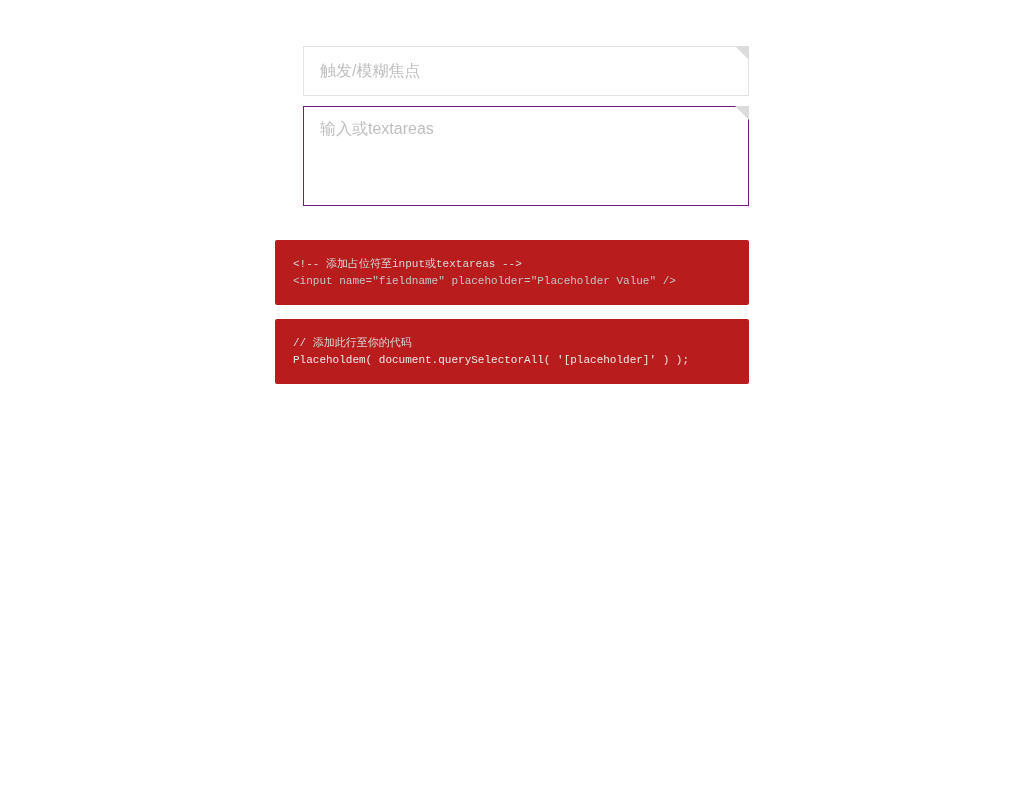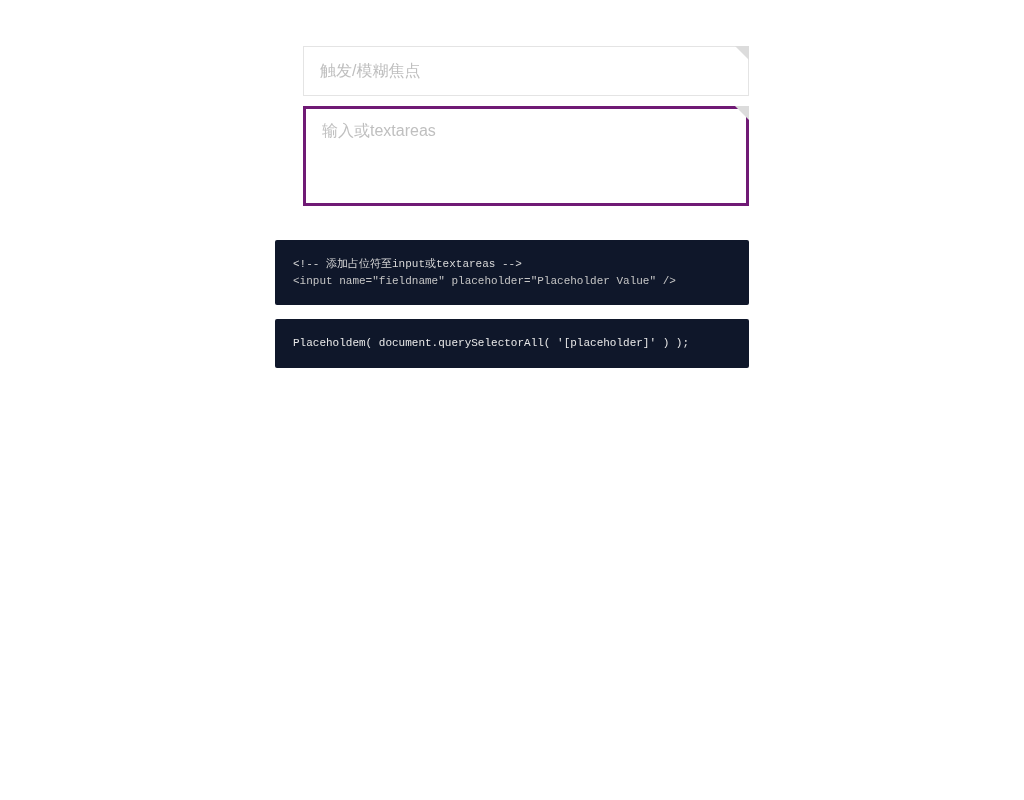--- a/index.html
+++ b/index.html
@@ -42,34 +42,34 @@
       color: #333;
       outline: none;
       font-family: inherit;
     }
     .text-input::placeholder {
       color: #bfbfbf;
     }
     .textarea-input {
       width: 100%;
       height: 100px;
-      border: 3px solid #701a75;
+      border: 1px solid #701a75;
       padding: 12px 16px;
       font-size: 16px;
       color: #333;
       outline: none;
       resize: none;
       font-family: inherit;
     }
     .textarea-input::placeholder {
       color: #bfbfbf;
     }
     .code-block {
       margin-top: 30px;
-      background: #0f172a;
+      background: #b91c1c;
       padding: 16px 18px;
       border-radius: 2px;
       font-family: Consolas, Monaco, "Courier New", monospace;
       font-size: 11px;
       line-height: 1.5;
     }
     .code-block + .code-block {
       margin-top: 14px;
     }
     .comment-line {
@@ -99,16 +99,17 @@
     <div class="corner-fold"></div>
     <textarea class="textarea-input" placeholder="输入或textareas" style=""></textarea>
   </div>
 
   <div class="code-block">
     <div class="comment-line">&lt;!-- 添加占位符至input或textareas --&gt;</div>
     <div class="code-line">&lt;input name="fieldname" placeholder="Placeholder Value" /&gt;</div>
   </div>
 
   <div class="code-block">
+    <div class="comment-line">// 添加此行至你的代码</div>
     <div class="code-line-faded">Placeholdem( document.querySelectorAll( '[placeholder]' ) );</div>
   </div>
 
 </div>
 
 </body></html>

